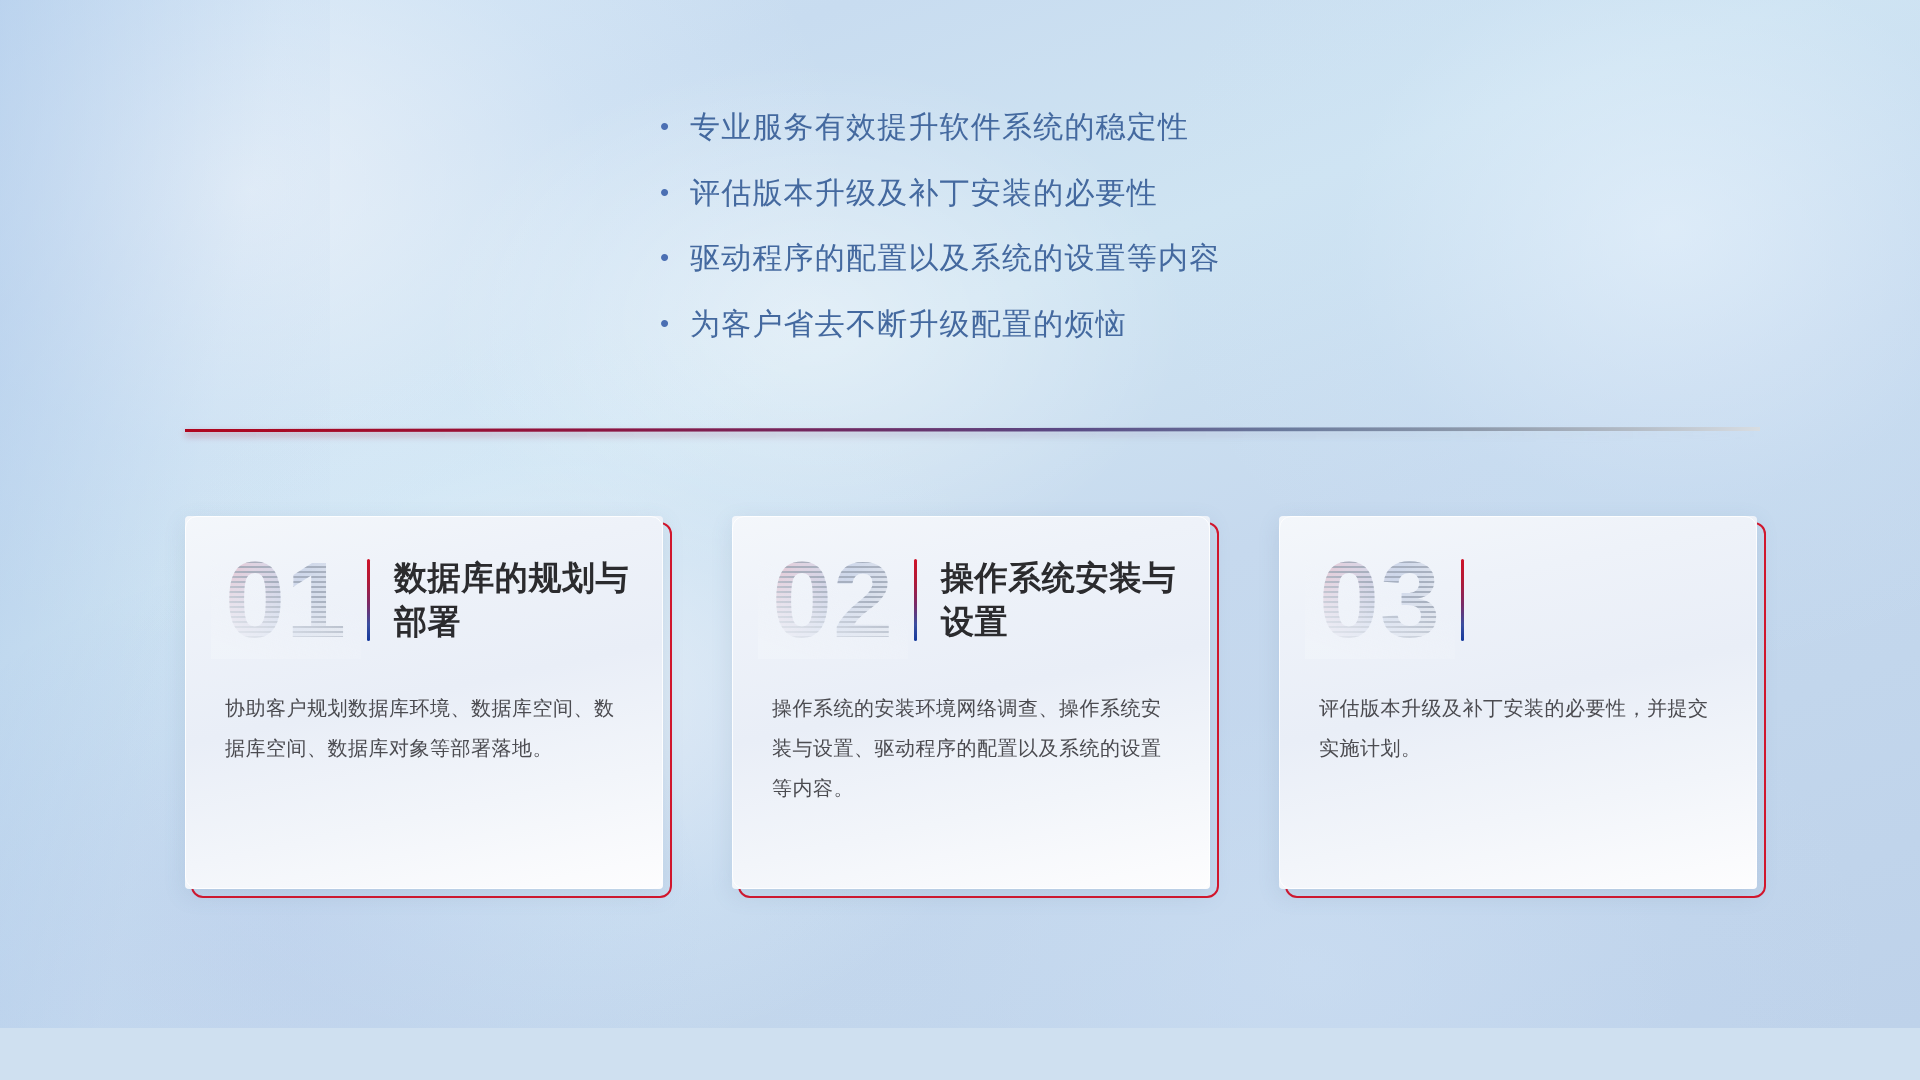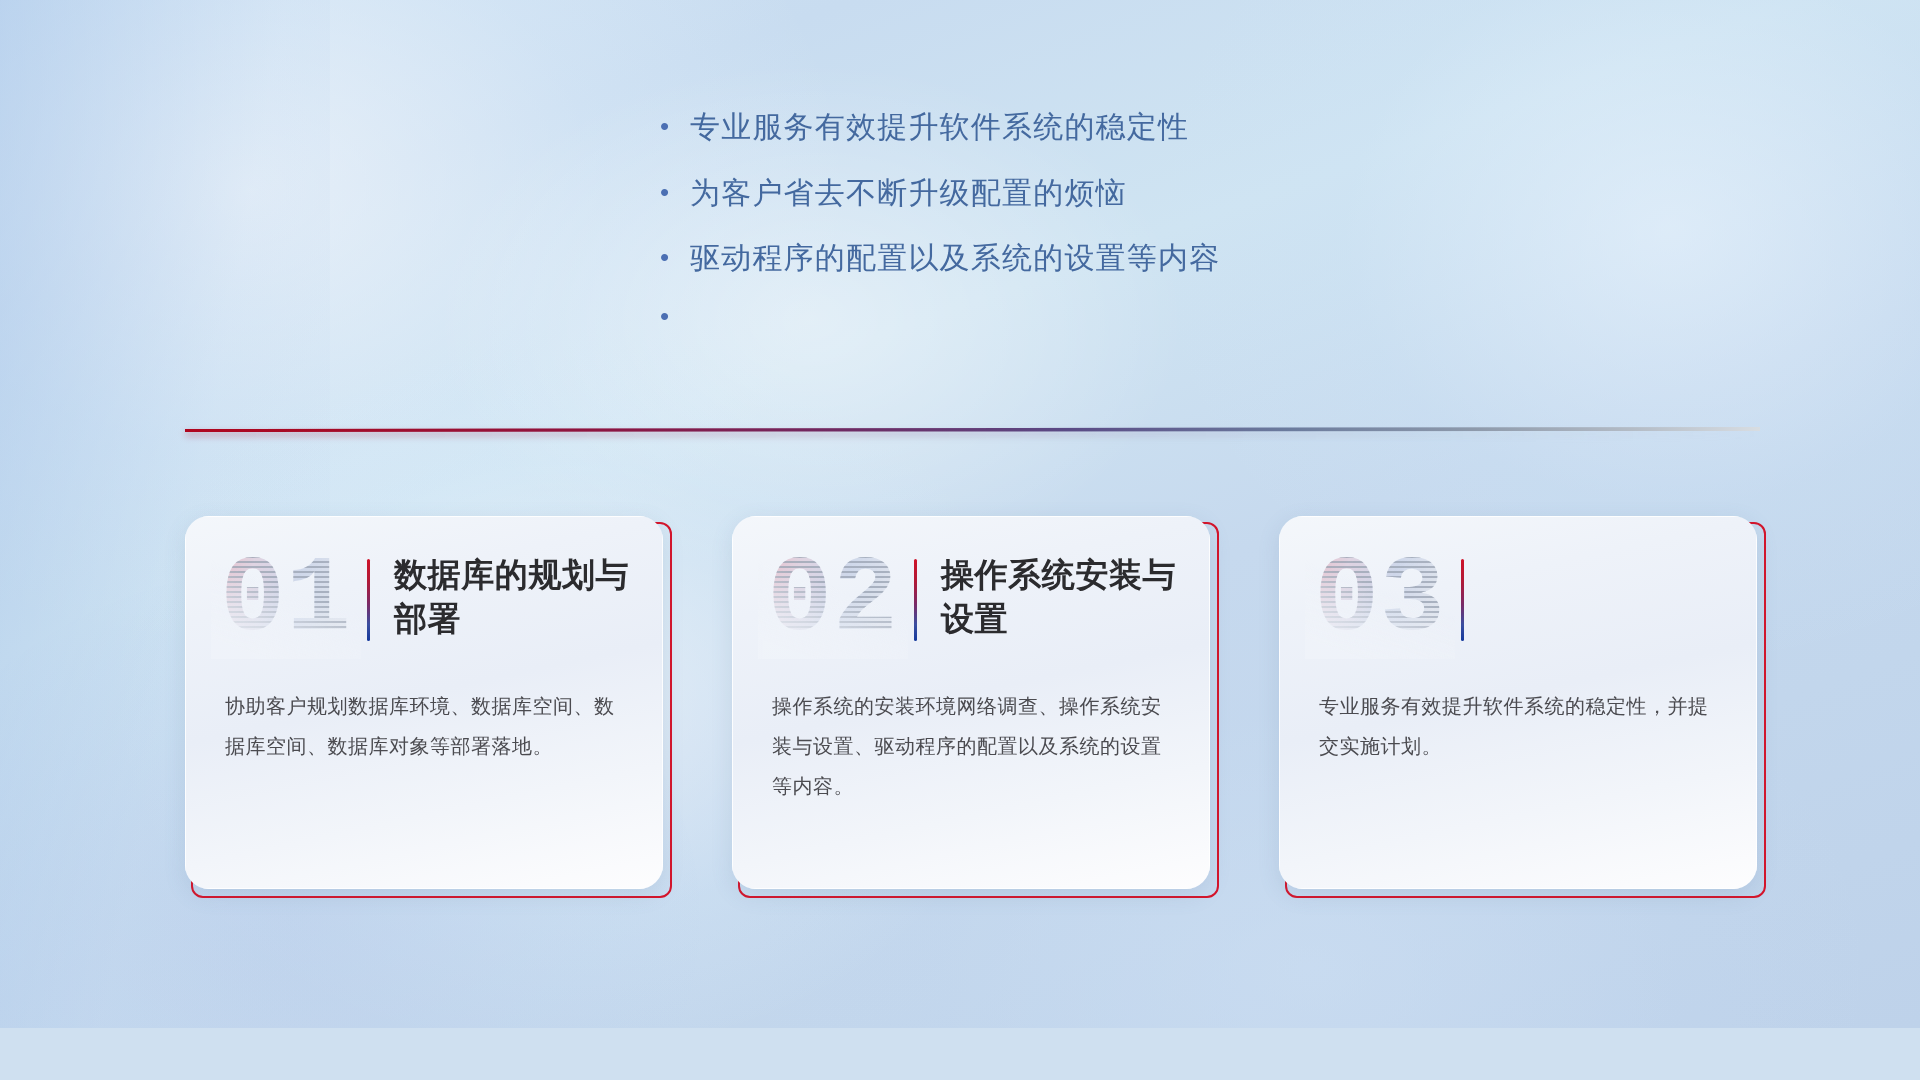--- a/index.html
+++ b/index.html
@@ -162,26 +162,25 @@
     border: 2px solid #d5142a;
     border-radius: 12px;
     box-sizing: border-box;
   }
   .card {
     position: absolute;
     left: 0;
     top: 0;
     width: 478px;
     height: 373px;
-    border-radius: 24px;
+    border-radius: 4px;
     box-sizing: border-box;
     background: linear-gradient(168deg, #f4f7fb 0%, #eef2f9 22%, #e9eef7 48%, #f2f5fa 74%, #fdfdfe 100%);
     box-shadow: 0 6px 22px rgba(86,110,150,0.14);
     overflow: hidden;
-    font-family: Liberation Mono, monospace;
   }
   .card::after {
     content: "";
     position: absolute;
     inset: 0;
     border-radius: 12px;
     border: 1px solid rgba(255,255,255,0.85);
     pointer-events: none;
   }
 
@@ -274,30 +273,31 @@
 
   <div id="bullets">
 
     <div class="bullet-row">
       <span class="bullet-dot"></span>
       <span class="bullet-text">专业服务有效提升软件系统的稳定性</span>
     </div>
 
     <div class="bullet-row">
       <span class="bullet-dot"></span>
-      <span class="bullet-text">为客户省去不断升级配置的烦恼</span>
+      <span class="bullet-text">评估版本升级及补丁安装的必要性</span>
     </div>
 
     <div class="bullet-row">
       <span class="bullet-dot"></span>
       <span class="bullet-text">驱动程序的配置以及系统的设置等内容</span>
     </div>
 
     <div class="bullet-row">
       <span class="bullet-dot"></span>
+      <span class="bullet-text">为客户省去不断升级配置的烦恼</span>
     </div>
 
   </div>
 
   <div id="divider-wrap">
     <div id="divider-bar-glow"></div>
     <div id="divider-bar"></div>
   </div>
 
   <div id="cards">
@@ -326,18 +326,18 @@
       </div>
     </div>
 
     <div class="card-slot s3">
       <div class="card-outline"></div>
       <div class="card">
         <div class="card-head">
           <div class="card-number">03<span class="num-slant"></span></div>
           <div class="card-rule"></div>
         </div>
-        <div class="card-body">专业服务有效提升软件系统的稳定性，并提交实施计划。</div>
+        <div class="card-body">评估版本升级及补丁安装的必要性，并提交实施计划。</div>
       </div>
     </div>
 
   </div>
 </div>
 
 </body></html>

